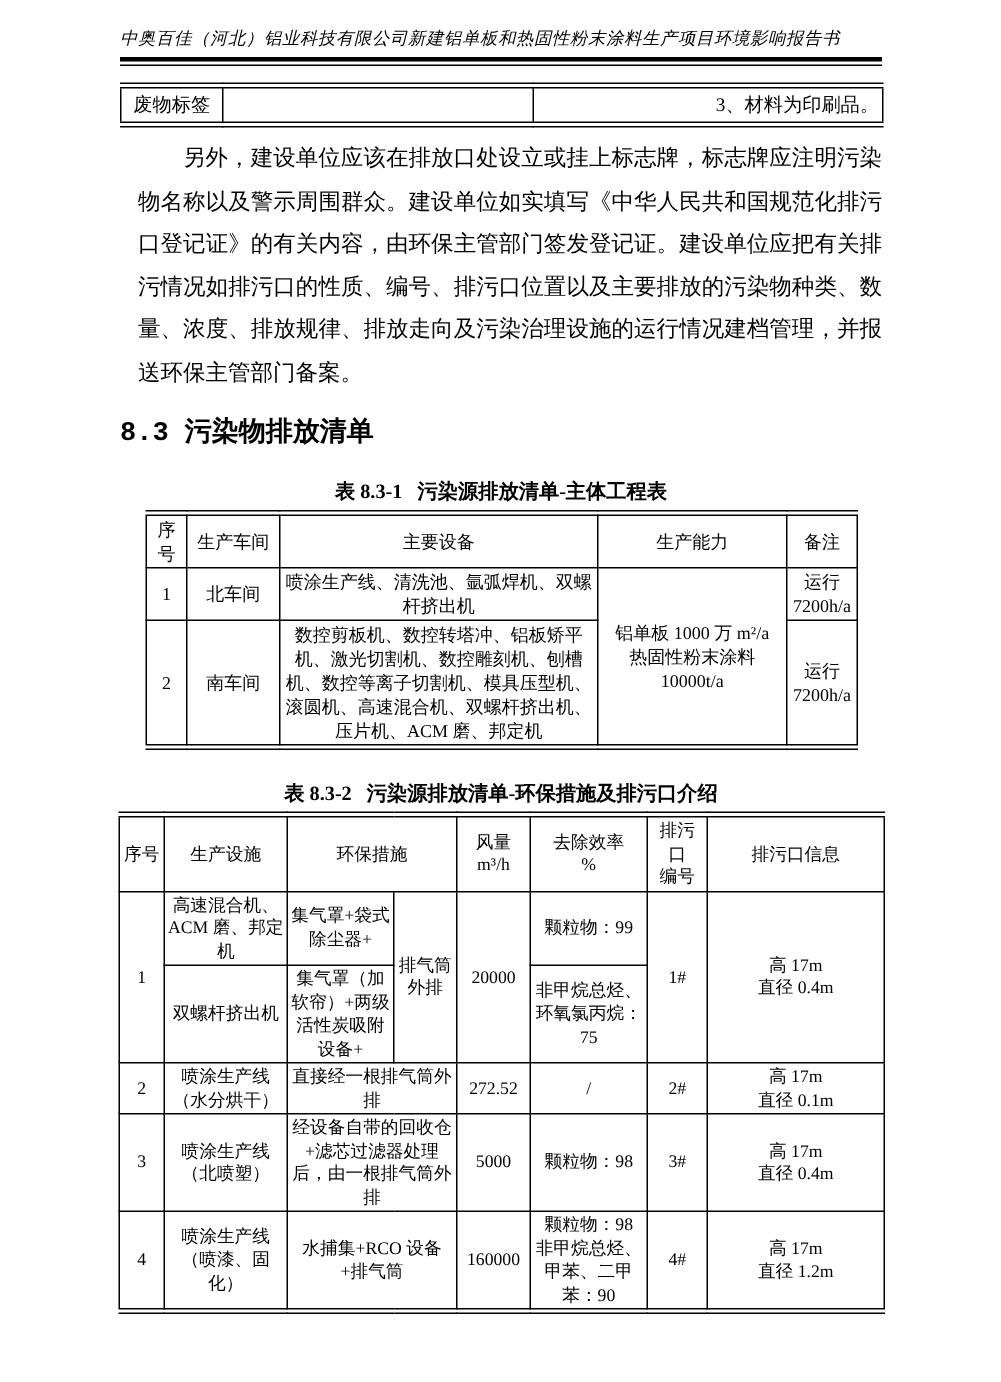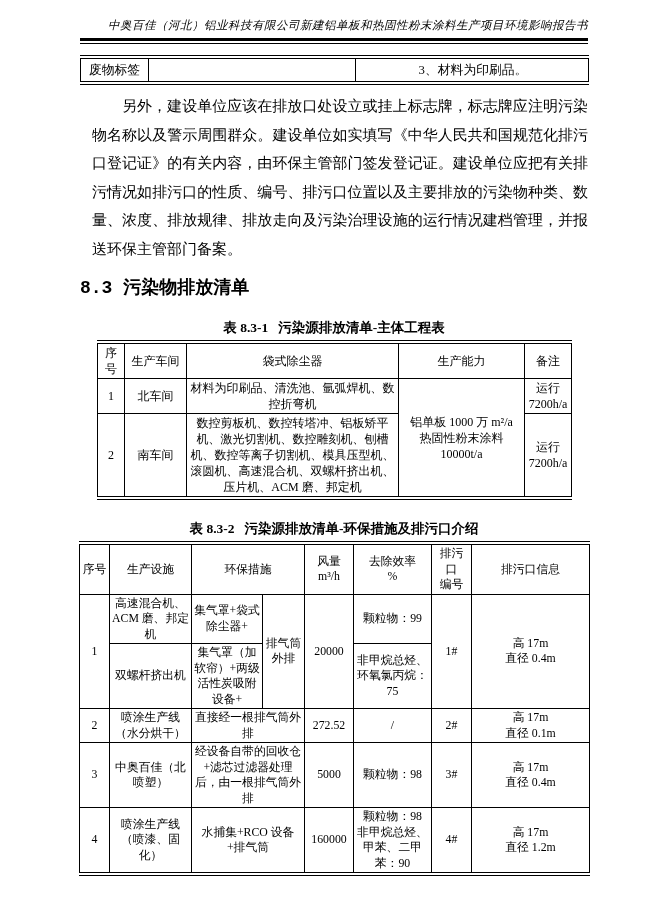--- a/index.html
+++ b/index.html
@@ -8,21 +8,21 @@
     width: 667px; min-height: 921px;
     background: #ffffff;
     color: #000;
     font-family: "Liberation Serif", "DejaVu Serif", serif;
   }
   .page { position: relative; width: 667px; min-height: 921px; }
   .content { position: absolute; left: 80px; top: 0; width: 508px; }
 
   .header-title {
     padding-top: 18px;
-    text-align: right;
+    text-align: left;
     font-style: italic;
     font-size: 11.5px;
     letter-spacing: 0.5px;
     white-space: nowrap;
   }
   .header-rule {
     margin-top: 5px;
     height: 6px;
     border-top: 3px solid #000;
     border-bottom: 1px solid #000;
@@ -38,21 +38,21 @@
     font-size: 12px;
     line-height: 16px;
     overflow: hidden;
   }
   .dbl { border-top: 4px double #000; border-bottom: 4px double #000; }
   .ml { white-space: pre-line; }
 
   .cont-table { width: 508px; margin-top: 11px; }
   .cont-table td { font-size: 12.8px; height: 26px; }
   .cont-table .lbl { text-align: center; }
-  .cont-table .note { text-align: center; padding-left: 4px; margin-left: 12px; }
+  .cont-table .note { text-align: right; padding-left: 4px; margin-left: 12px; }
 
   p.body-text {
     margin: 7px 0 0 12px;
     font-size: 15px;
     line-height: 28.5px;
     text-align: justify;
     text-indent: 2em;
   }
   h2.section-heading {
     margin: 12px 0 2px 0;
@@ -112,28 +112,28 @@
           <col style="width:62px">
           <col style="width:212px">
           <col style="width:126px">
           <col style="width:47px">
         </colgroup>
       <tbody>
           <tr>
         <th class="ml">序
 号</th>
         <th>生产车间</th>
-        <th>袋式除尘器</th>
+        <th>主要设备</th>
         <th>生产能力</th>
         <th>备注</th>
       </tr>
       <tr>
         <td>1</td>
         <td>北车间</td>
-        <td class="equip">材料为印刷品、清洗池、氩弧焊机、数控折弯机</td>
+        <td class="equip">喷涂生产线、清洗池、氩弧焊机、双螺杆挤出机</td>
         <td class="ml" rowspan="2">铝单板 1000 万 m²/a
 热固性粉末涂料
 10000t/a</td>
         <td class="ml">运行
 7200h/a</td>
       </tr>
       <tr>
         <td>2</td>
         <td>南车间</td>
         <td class="equip">数控剪板机、数控转塔冲、铝板矫平机、激光切割机、数控雕刻机、刨槽机、数控等离子切割机、模具压型机、滚圆机、高速混合机、双螺杆挤出机、压片机、ACM 磨、邦定机</td>
@@ -192,21 +192,21 @@
         <td>喷涂生产线（水分烘干）</td>
         <td colspan="2">直接经一根排气筒外排</td>
         <td>272.52</td>
         <td class="ml">/</td>
         <td>2#</td>
         <td class="ml">高 17m
 直径 0.1m</td>
       </tr>
       <tr>
         <td>3</td>
-        <td>中奥百佳（北喷塑）</td>
+        <td>喷涂生产线（北喷塑）</td>
         <td colspan="2">经设备自带的回收仓+滤芯过滤器处理后，由一根排气筒外排</td>
         <td>5000</td>
         <td class="ml">颗粒物：98</td>
         <td>3#</td>
         <td class="ml">高 17m
 直径 0.4m</td>
       </tr>
       <tr>
         <td>4</td>
         <td>喷涂生产线（喷漆、固化）</td>

